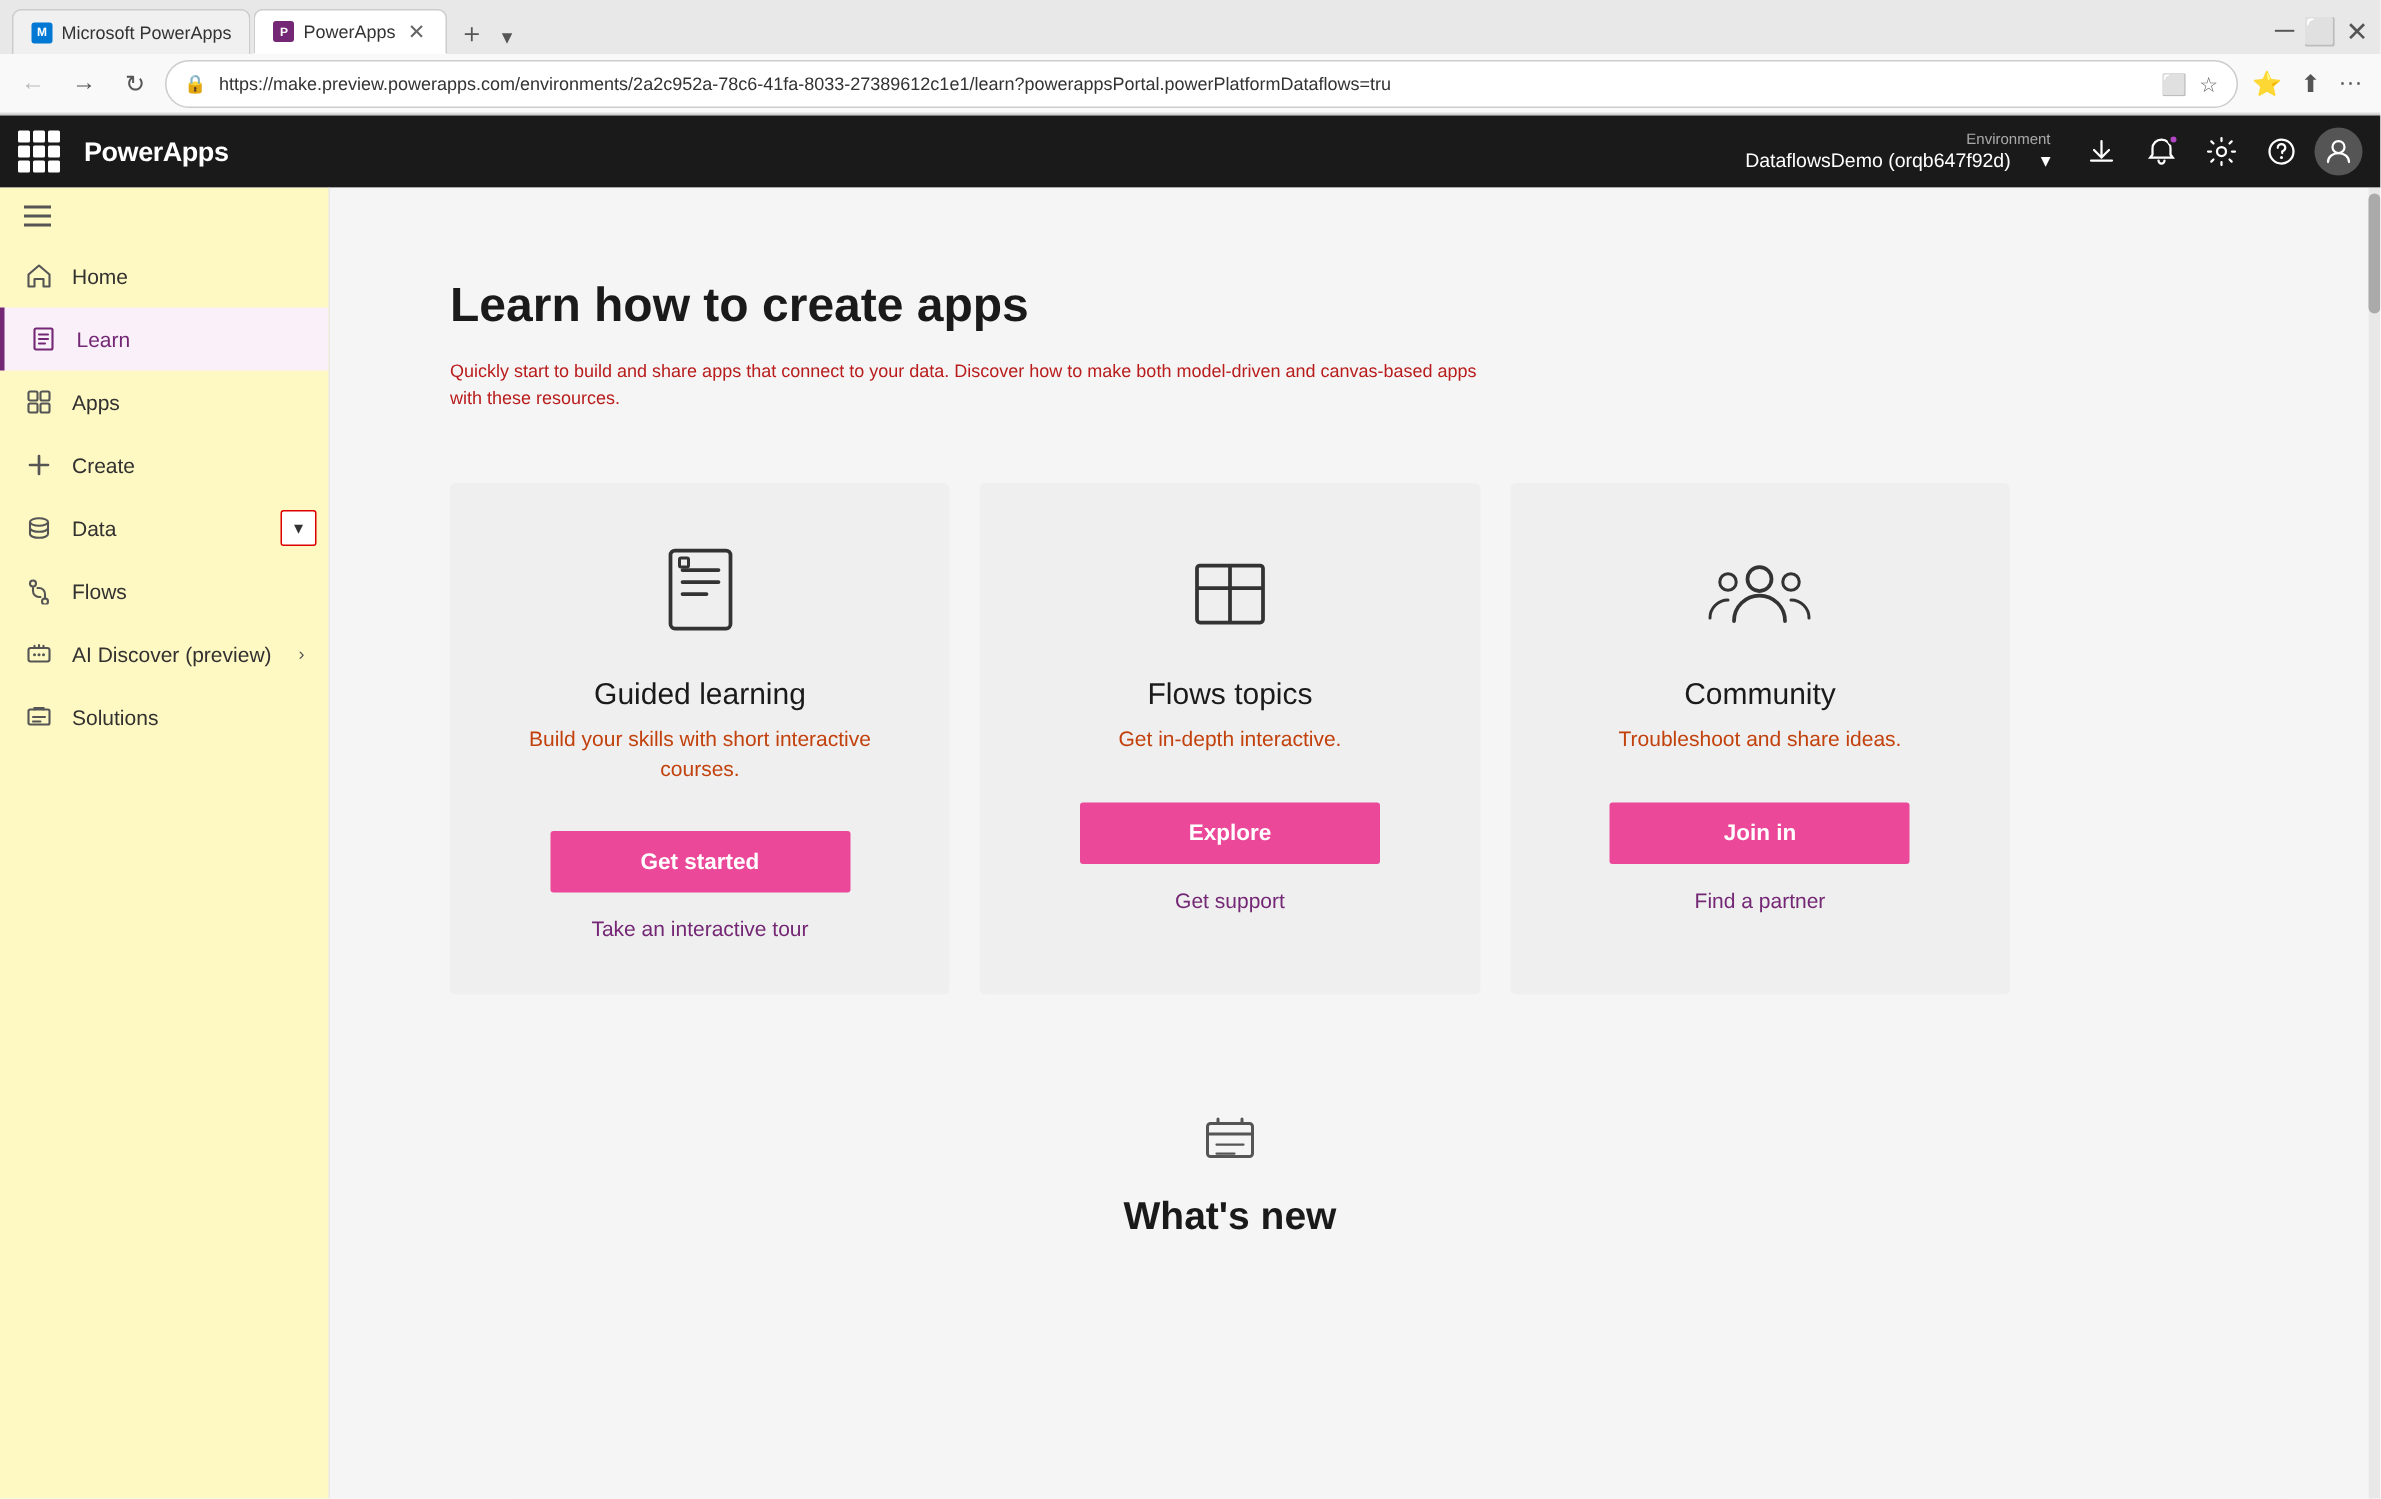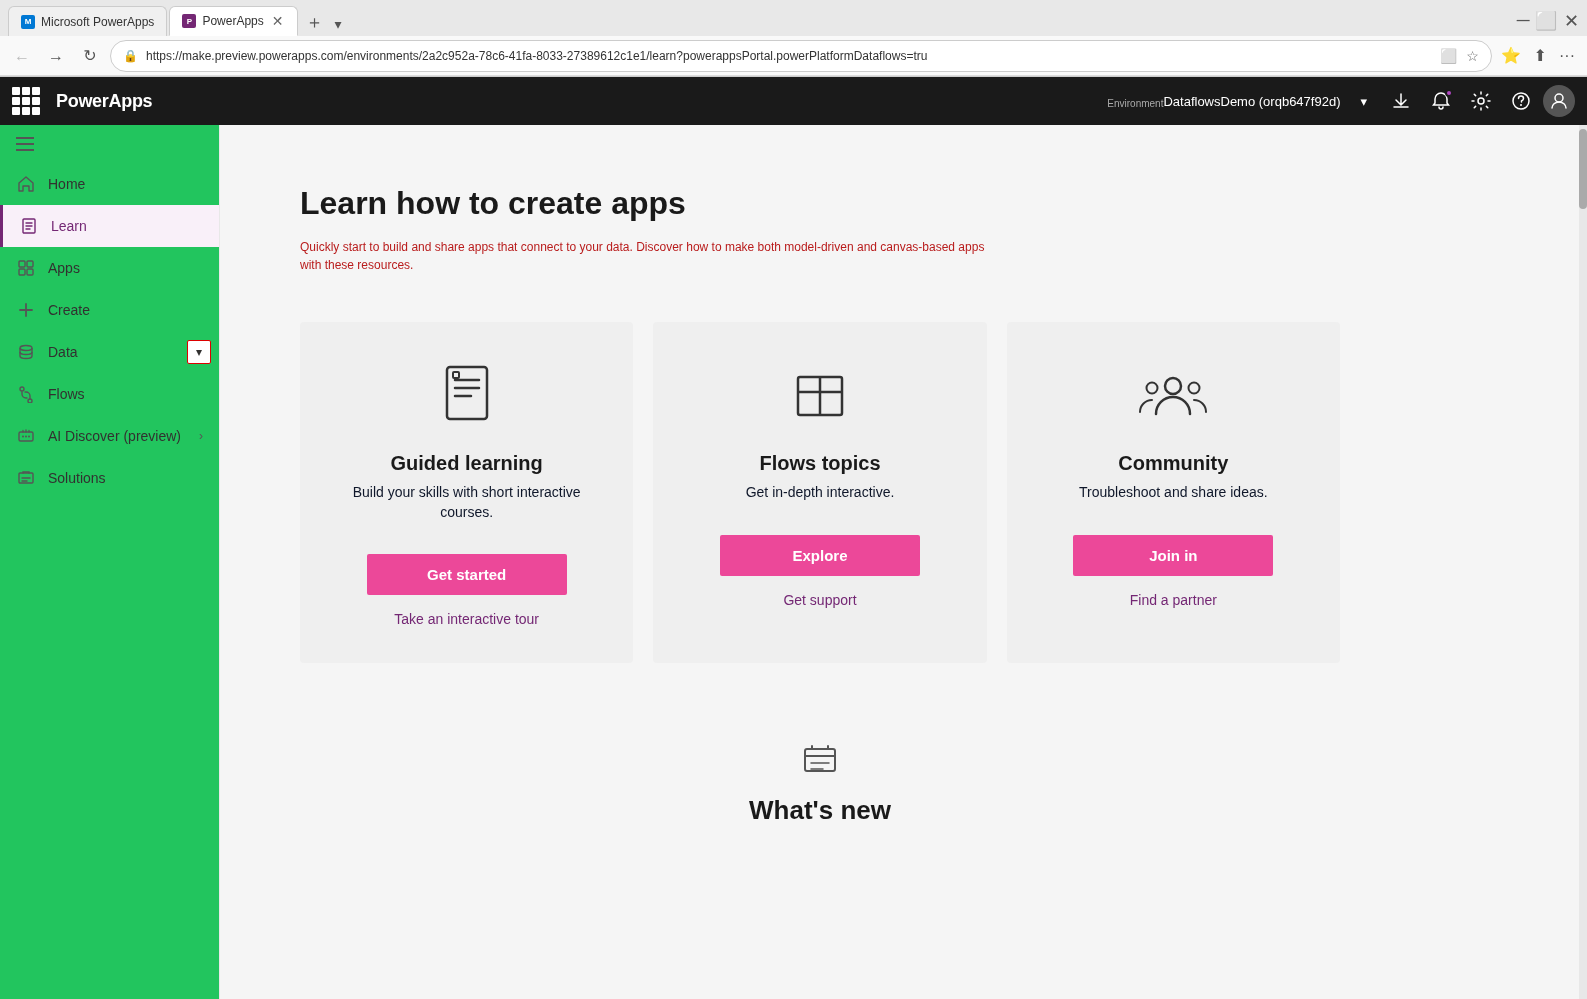--- a/index.html
+++ b/index.html
@@ -29,33 +29,33 @@
 
     
     .app-shell { display: flex; flex-direction: column; height: calc(999px - 76px); }
 
     
     .top-nav { background: #1a1a1a; display: flex; align-items: center; height: 48px; padding: 0 12px; gap: 16px; flex-shrink: 0; }
     .waffle-icon { width: 28px; height: 28px; display: grid; grid-template-columns: repeat(3,8px); grid-template-rows: repeat(3,8px); gap: 2px; cursor: pointer; }
     .waffle-dot { background: #fff; border-radius: 1px; }
     .app-name { color: #fff; font-size: 18px; font-weight: 600; letter-spacing: -0.3px; }
     .top-nav-spacer { flex: 1; }
-    .top-nav-env { display: flex; flex-direction: row; align-items: flex-end; text-align: right; }
+    .top-nav-env { display: flex; flex-direction: column; align-items: flex-end; text-align: right; }
     .env-label { color: #aaa; font-size: 10px; }
     .env-name { color: #fff; font-size: 13px; display: flex; align-items: center; gap: 20px; cursor: pointer; }
     .top-nav-icons { display: flex; align-items: center; gap: 4px; }
     .top-nav-icon { width: 36px; height: 36px; display: flex; align-items: center; justify-content: center; color: #fff; font-size: 18px; cursor: pointer; border-radius: 4px; position: relative; }
     .notif-badge { position: absolute; top: 6px; right: 6px; width: 8px; height: 8px; background: #b146c2; border-radius: 50%; border: 2px solid #1a1a1a; }
     .avatar { width: 32px; height: 32px; border-radius: 50%; background: #555; display: flex; align-items: center; justify-content: center; color: #fff; font-size: 14px; cursor: pointer; }
 
     
     .main-area { display: flex; flex: 1; overflow: hidden; }
 
     
-    .sidebar { width: 220px; background: #22c55e; border-right: 1px solid #e8e8e8; display: flex; flex-direction: column; flex-shrink: 0; overflow-y: auto; }
+    .sidebar { width: 220px; background: #fef9c3; border-right: 1px solid #e8e8e8; display: flex; flex-direction: column; flex-shrink: 0; overflow-y: auto; }
     .sidebar-toggle { padding: 12px 16px; display: flex; align-items: center; cursor: pointer; }
     .hamburger { display: flex; flex-direction: column; gap: 4px; cursor: pointer; }
     .hamburger span { display: block; width: 18px; height: 2px; background: #555; }
     .sidebar-item { display: flex; align-items: center; gap: 12px; padding: 12px 16px; cursor: pointer; color: #323130; font-size: 14px; position: relative; }
     .sidebar-item.active { color: #742774; border-left: 3px solid #742774; background: #f9f0f9; }
     .sidebar-item.active .sidebar-icon { color: #742774; }
     .sidebar-icon { font-size: 16px; color: #555; width: 20px; display: flex; align-items: center; justify-content: center; }
     .sidebar-label { font-size: 14px; }
     .expand-btn { position: absolute; right: 8px; width: 24px; height: 24px; display: flex; align-items: center; justify-content: center; border: 1px solid #555; border-radius: 2px; font-size: 12px; cursor: pointer; background: #fff; }
     .expand-btn.highlight { border-color: #d00; background: #fff; }
@@ -64,22 +64,22 @@
     
     .content { flex: 1; background: #f5f5f5; overflow-y: auto; position: relative; }
     .content-inner { padding: 60px 80px 60px 80px; max-width: 1200px; }
     .page-title { font-size: 32px; font-weight: 600; color: #1a1a1a; margin-bottom: 16px; }
     .page-subtitle { font-size: 12px; color: #b91c1c; line-height: 1.5; max-width: 700px; margin-bottom: 48px; }
 
     
     .cards-row { display: flex; gap: 20px; margin-bottom: 60px; }
     .card { flex: 1; background: #efefef; border-radius: 4px; padding: 40px 32px 36px 32px; display: flex; flex-direction: column; align-items: center; text-align: center; }
     .card-icon { margin-bottom: 20px; color: #333; }
-    .card-title { font-size: 20px; font-weight: 700; color: #1a1a1a; margin-bottom: 8px; }
-    .card-desc { font-size: 14px; color: #0f172a; margin-bottom: 32px; line-height: 1.4; }
+    .card-title { font-size: 20px; font-weight: 400; color: #1a1a1a; margin-bottom: 8px; }
+    .card-desc { font-size: 14px; color: #c2410c; margin-bottom: 32px; line-height: 1.4; }
     .card-btn { background: #ec4899; color: #fff; border: none; border-radius: 2px; padding: 12px 28px; font-size: 15px; font-weight: 600; cursor: pointer; margin-bottom: 16px; width: 100%; max-width: 200px; }
     .card-link { color: #742774; font-size: 14px; cursor: pointer; text-decoration: none; }
 
     
     .whats-new { display: flex; flex-direction: column; align-items: center; padding-top: 20px; }
     .whats-new-icon { color: #555; margin-bottom: 16px; }
     .whats-new-title { font-size: 26px; font-weight: 600; color: #1a1a1a; }
 
     
     .content::-webkit-scrollbar { width: 8px; }

